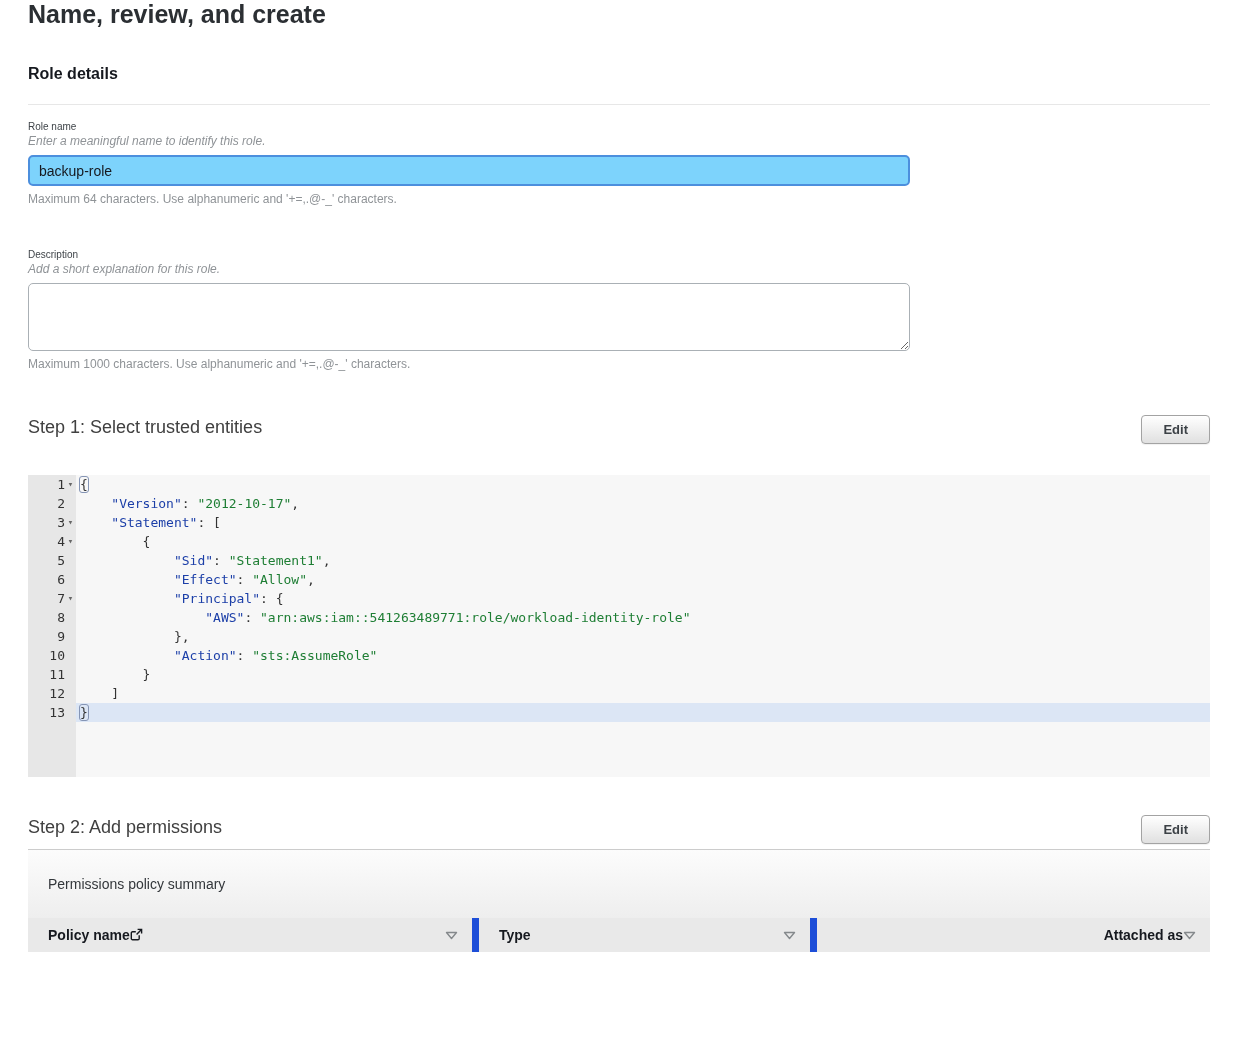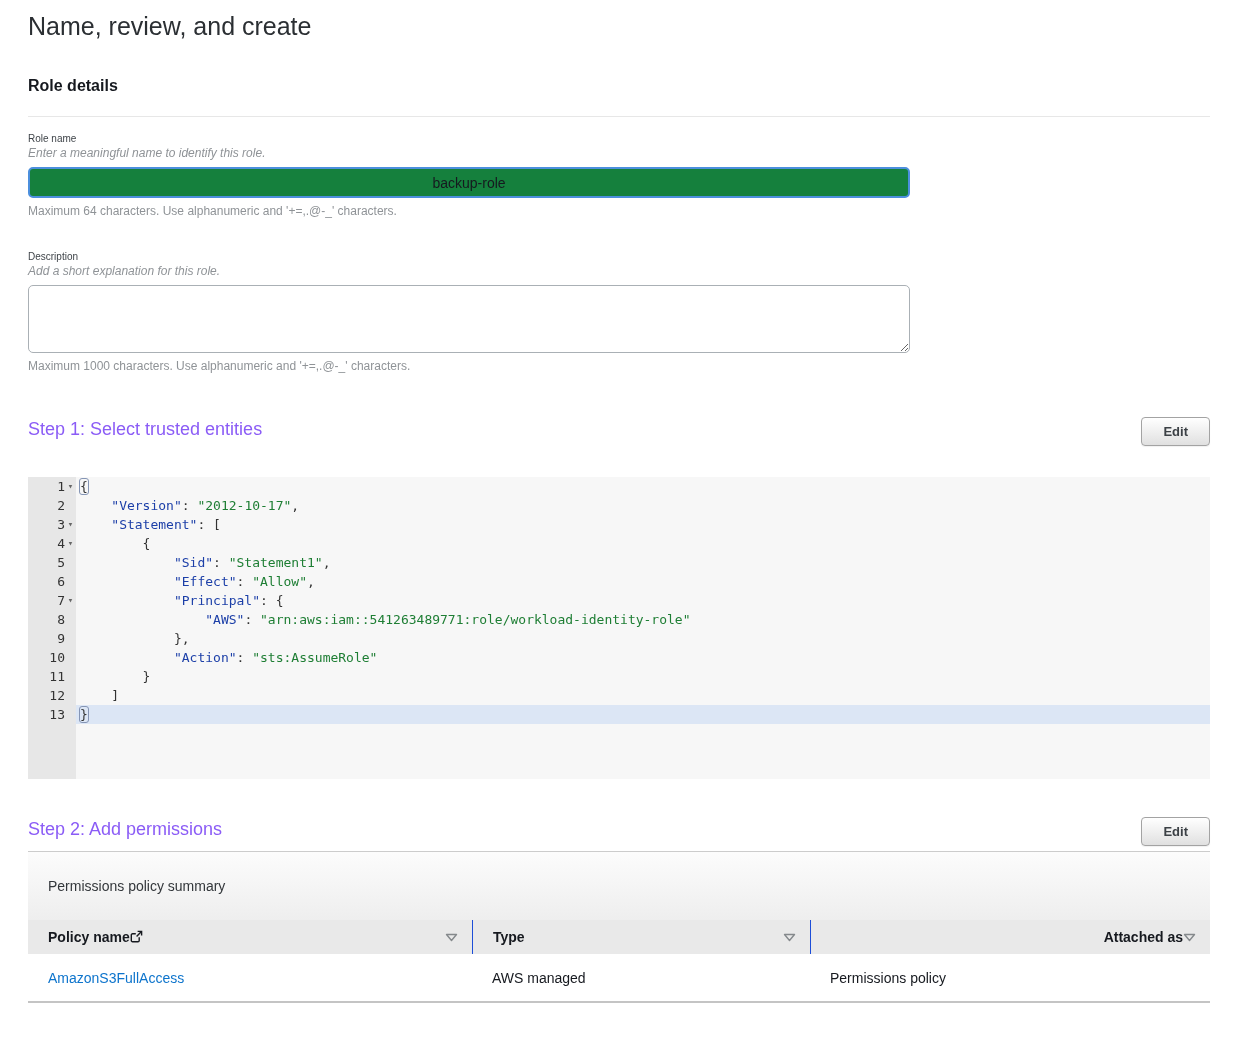--- a/index.html
+++ b/index.html
@@ -4,46 +4,46 @@
 <style>
   html,body{margin:0;padding:0;background:#ffffff;}
   body{
     width:1242px;height:1037px;overflow:hidden;
     font-family:"Liberation Sans", sans-serif;
     color:#16191f;
     -webkit-font-smoothing:antialiased;
   }
   .container{padding:0 32px 0 28px;}
 
-  .page-title{font-size:25px;font-weight:400;color:#2b2f33;margin:12px 0 0 0;}
+  .page-title{font-size:25px;font-weight:700;color:#2b2f33;margin:0 0 0 0;}
 
   .section-heading{font-size:16px;font-weight:700;color:#16191f;margin:36px 0 0 0;}
   .hr{border:none;border-top:1px solid #e7e7e7;margin:21px 0 0 0;height:0;}
 
   .field{margin-top:16px;}
   .field-label{font-size:10px;color:#3f4449;margin:0;}
   .field-hint{font-size:12px;color:#8f9397;margin:2px 0 0 0;font-style:italic;}
   .field-constraint{font-size:12px;color:#8f9397;margin:6px 0 0 0;}
 
   .role-name-input{
     display:block;box-sizing:border-box;margin-top:7px;
-    width:882px;height:31px;padding:0 20px;
+    width:882px;height:31px;padding:0 9px;
     font-family:"Liberation Sans", sans-serif;font-size:14px;color:#16191f;
-    background:#15803d;border:2px solid #4c8fdd;border-radius:5px;outline:none;text-align:center;
+    background:#7dd3fc;border:2px solid #4c8fdd;border-radius:5px;outline:none;
   }
   .description-textarea{
     display:block;box-sizing:border-box;margin-top:7px;
     width:882px;height:68px;padding:6px 9px;
     font-family:"Liberation Sans", sans-serif;font-size:14px;color:#16191f;
     background:#fff;border:1px solid #aab0b5;border-radius:5px;outline:none;
     resize:both;
   }
 
   .step-row{display:flex;justify-content:space-between;align-items:flex-start;margin-top:44px;}
-  .step-heading{font-size:18px;font-weight:400;color:#8b5cf6;margin:0;padding-top:2px;}
+  .step-heading{font-size:18px;font-weight:400;color:#404040;margin:0;padding-top:2px;}
   .edit-button{
     font-family:"Liberation Sans", sans-serif;
     font-size:13px;font-weight:700;color:#3c4146;
     background:linear-gradient(#ffffff,#e0e0e0);
     border:1px solid #a3a3a3;border-radius:4px;
     padding:6px 21px;cursor:pointer;
     box-shadow:0 1px 1px rgba(0,0,0,.06);
   }
 
   
@@ -75,21 +75,21 @@
     height:68px;display:flex;align-items:center;
     background:linear-gradient(#fcfcfc,#eeeeee);
     padding-left:20px;font-size:14px;color:#33373b;
   }
   .tbl-head{display:flex;background:#e9e9e9;height:34px;align-items:center;}
   .th{
     display:flex;align-items:center;justify-content:space-between;
     box-sizing:border-box;padding:0 14px 0 20px;height:34px;
     font-size:14px;font-weight:700;color:#16191f;
   }
-  .th + .th{border-left:1px solid #1d4ed8;}
+  .th + .th{border-left:7px solid #1d4ed8;}
   .th-1{width:444px;}
   .th-2{width:338px;}
   .th-3{width:400px;justify-content:flex-end;}
   .th-label{display:flex;align-items:center;}
   .ext-icon{display:inline-block;margin-top:1px;}
   .tbl-row{display:flex;height:47px;align-items:center;background:#fff;border-bottom:2px solid #c4c4c4;}
   .td{box-sizing:border-box;padding:0 14px 0 20px;font-size:14px;color:#16191f;}
   .td-1{width:444px;}
   .td-2{width:338px;}
   .td-3{width:400px;}
@@ -105,21 +105,21 @@
   <h2 class="section-heading">Role details</h2>
   <hr class="hr">
 
   <div class="field">
     <p class="field-label">Role name</p>
     <p class="field-hint">Enter a meaningful name to identify this role.</p>
     <input class="role-name-input" type="text" value="backup-role" style="">
     <p class="field-constraint">Maximum 64 characters. Use alphanumeric and '+=,.@-_' characters.</p>
   </div>
 
-  <div class="field" style="margin-top:33px;">
+  <div class="field" style="margin-top:43px;">
     <p class="field-label">Description</p>
     <p class="field-hint">Add a short explanation for this role.</p>
     <textarea class="description-textarea" style=""></textarea>
     <p class="field-constraint">Maximum 1000 characters. Use alphanumeric and '+=,.@-_' characters.</p>
   </div>
 
   <div class="step-row">
     <h2 class="step-heading">Step 1: Select trusted entities</h2>
     <button class="edit-button">Edit</button>
   </div>
@@ -261,22 +261,15 @@
             <span>Attached as</span>
           </span>
         <span>
           <svg width="13" height="9" viewBox="0 0 13 9">
               <polygon points="1.5,1.5 11.5,1.5 6.5,7.5" fill="#e9e9e9" stroke="#85898c" stroke-width="1.4" stroke-linejoin="round"></polygon>
             </svg>
         </span>
       </div>
     </div>
 
-    <div class="tbl-row">
-      <div class="td td-1">
-        <a class="policy-link" href="#">AmazonS3FullAccess</a>
-      </div>
-      <div class="td td-2">AWS managed</div>
-      <div class="td td-3">Permissions policy</div>
-    </div>
   </div>
 
 </div>
 
 </body></html>

